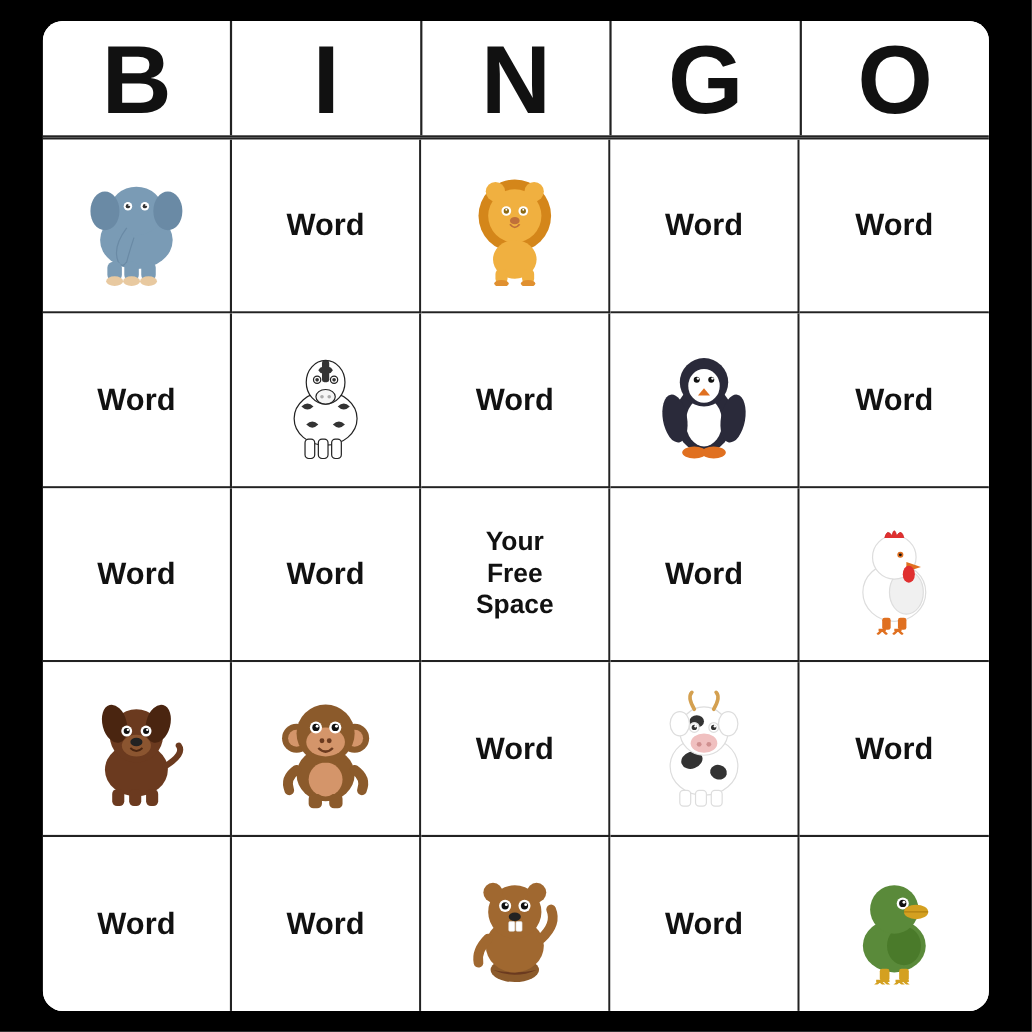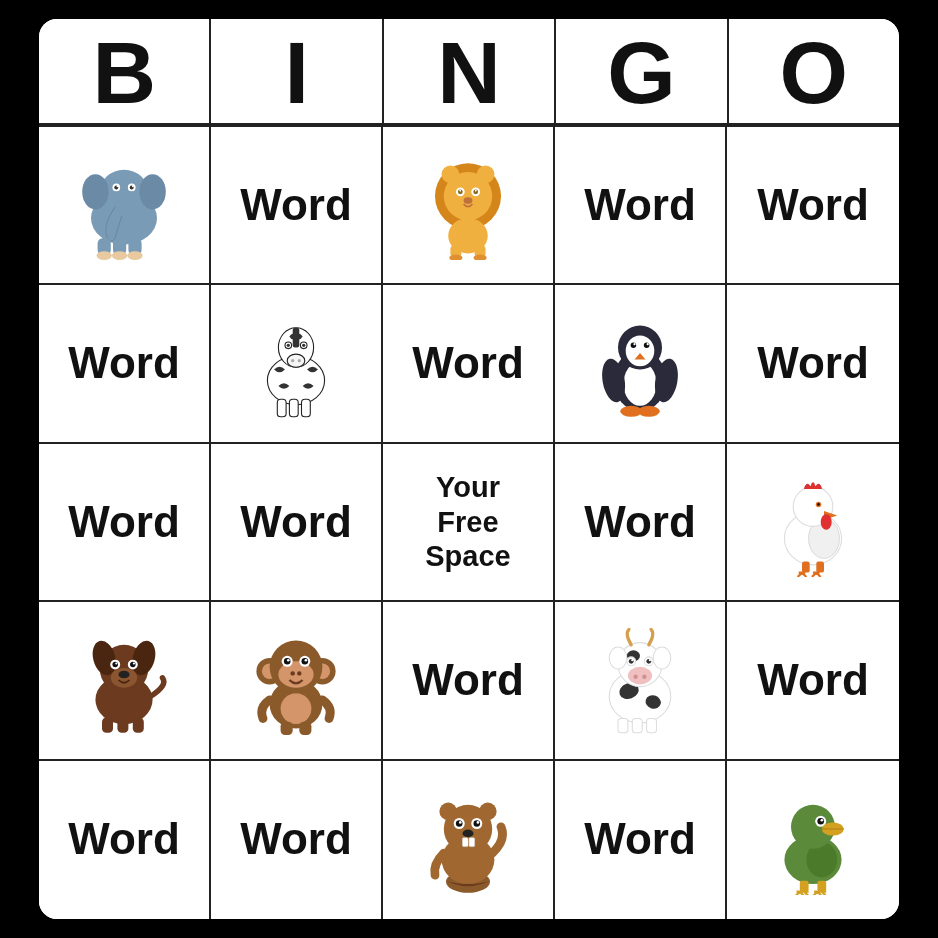--- a/index.html
+++ b/index.html
@@ -50,21 +50,21 @@
       border-bottom: 2px solid #222;
       display: flex;
       align-items: center;
       justify-content: center;
       position: relative;
       background: #fff;
     }
     .cell:nth-child(5n) { border-right: none; }
     .cell:nth-child(n+21) { border-bottom: none; }
     .cell-word {
-      font-size: 44px;
+      font-size: 28px;
       font-weight: 900;
       color: #111;
       text-align: center;
       line-height: 1.2;
     }
     .cell-animal {
       width: 100%;
       height: 100%;
       display: flex;
       align-items: center;
@@ -233,21 +233,21 @@
       <div class="cell">
         <span class="cell-word">Word</span>
       </div>
       <div class="cell">
         <span class="cell-word">Word</span>
       </div>
       <div class="cell">
         <span class="cell-word">Word</span>
       </div>
       <div class="cell">
-        <span class="cell-word" style="font-size: 29px; white-space: pre;">Your
+        <span class="cell-word" style="font-size: 24px; white-space: pre;">Your
 Free
 Space</span>
       </div>
       <div class="cell">
         <span class="cell-word">Word</span>
       </div>
       <div class="cell">
         <div class="cell-animal">
           <div class="animal-svg"><svg viewBox="0 0 100 100" xmlns="http://www.w3.org/2000/svg">
 

